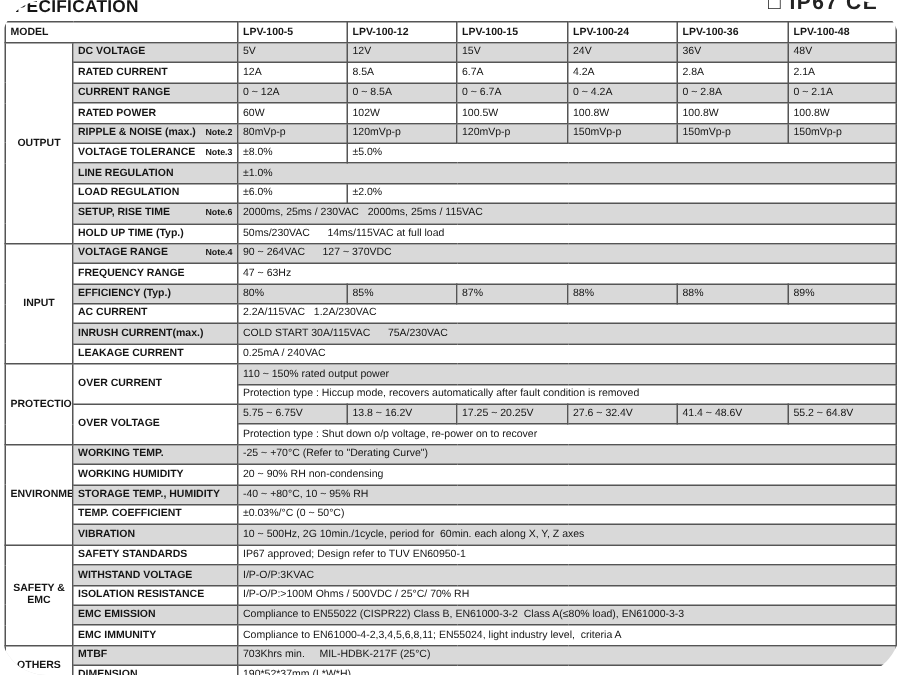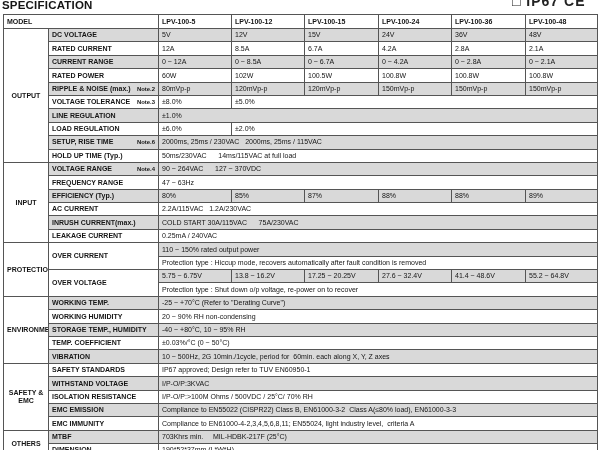--- a/index.html
+++ b/index.html
@@ -1,17 +1,17 @@
 <!DOCTYPE html>
 <html><head>
 <meta charset="utf-8">
 <style>
   html,body{margin:0;padding:0;background:#fff;}
   .page{position:relative;width:600px;height:450px;overflow:hidden;background:#fff;
-        font-family:"Liberation Sans",sans-serif;color:#151515;}
+        font-family:"Liberation Sans",sans-serif;color:#151515;border-radius:31px;}
   .title{position:absolute;left:2px;top:-1px;font-size:11.5px;font-weight:bold;letter-spacing:.2px;}
   .badges{position:absolute;right:2px;top:0;width:86px;height:9px;overflow:hidden;}
   .badges span{display:block;font-size:14px;font-weight:bold;white-space:nowrap;
                letter-spacing:1px;transform:translateY(-7px);color:#222;}
   table.spec{position:absolute;left:3px;top:14px;width:594px;border-collapse:collapse;table-layout:fixed;}
   table.spec td{border:1px solid #555;font-size:7px;line-height:1.1;padding:0 3px;
                 height:12.4px;vertical-align:middle;overflow:hidden;}
   tr.g{background:#d9d9d9;}
   td.group{background:#fff;text-align:center;font-weight:bold;font-size:6.4px;padding:0 1px;}
   td.label{font-weight:bold;}

